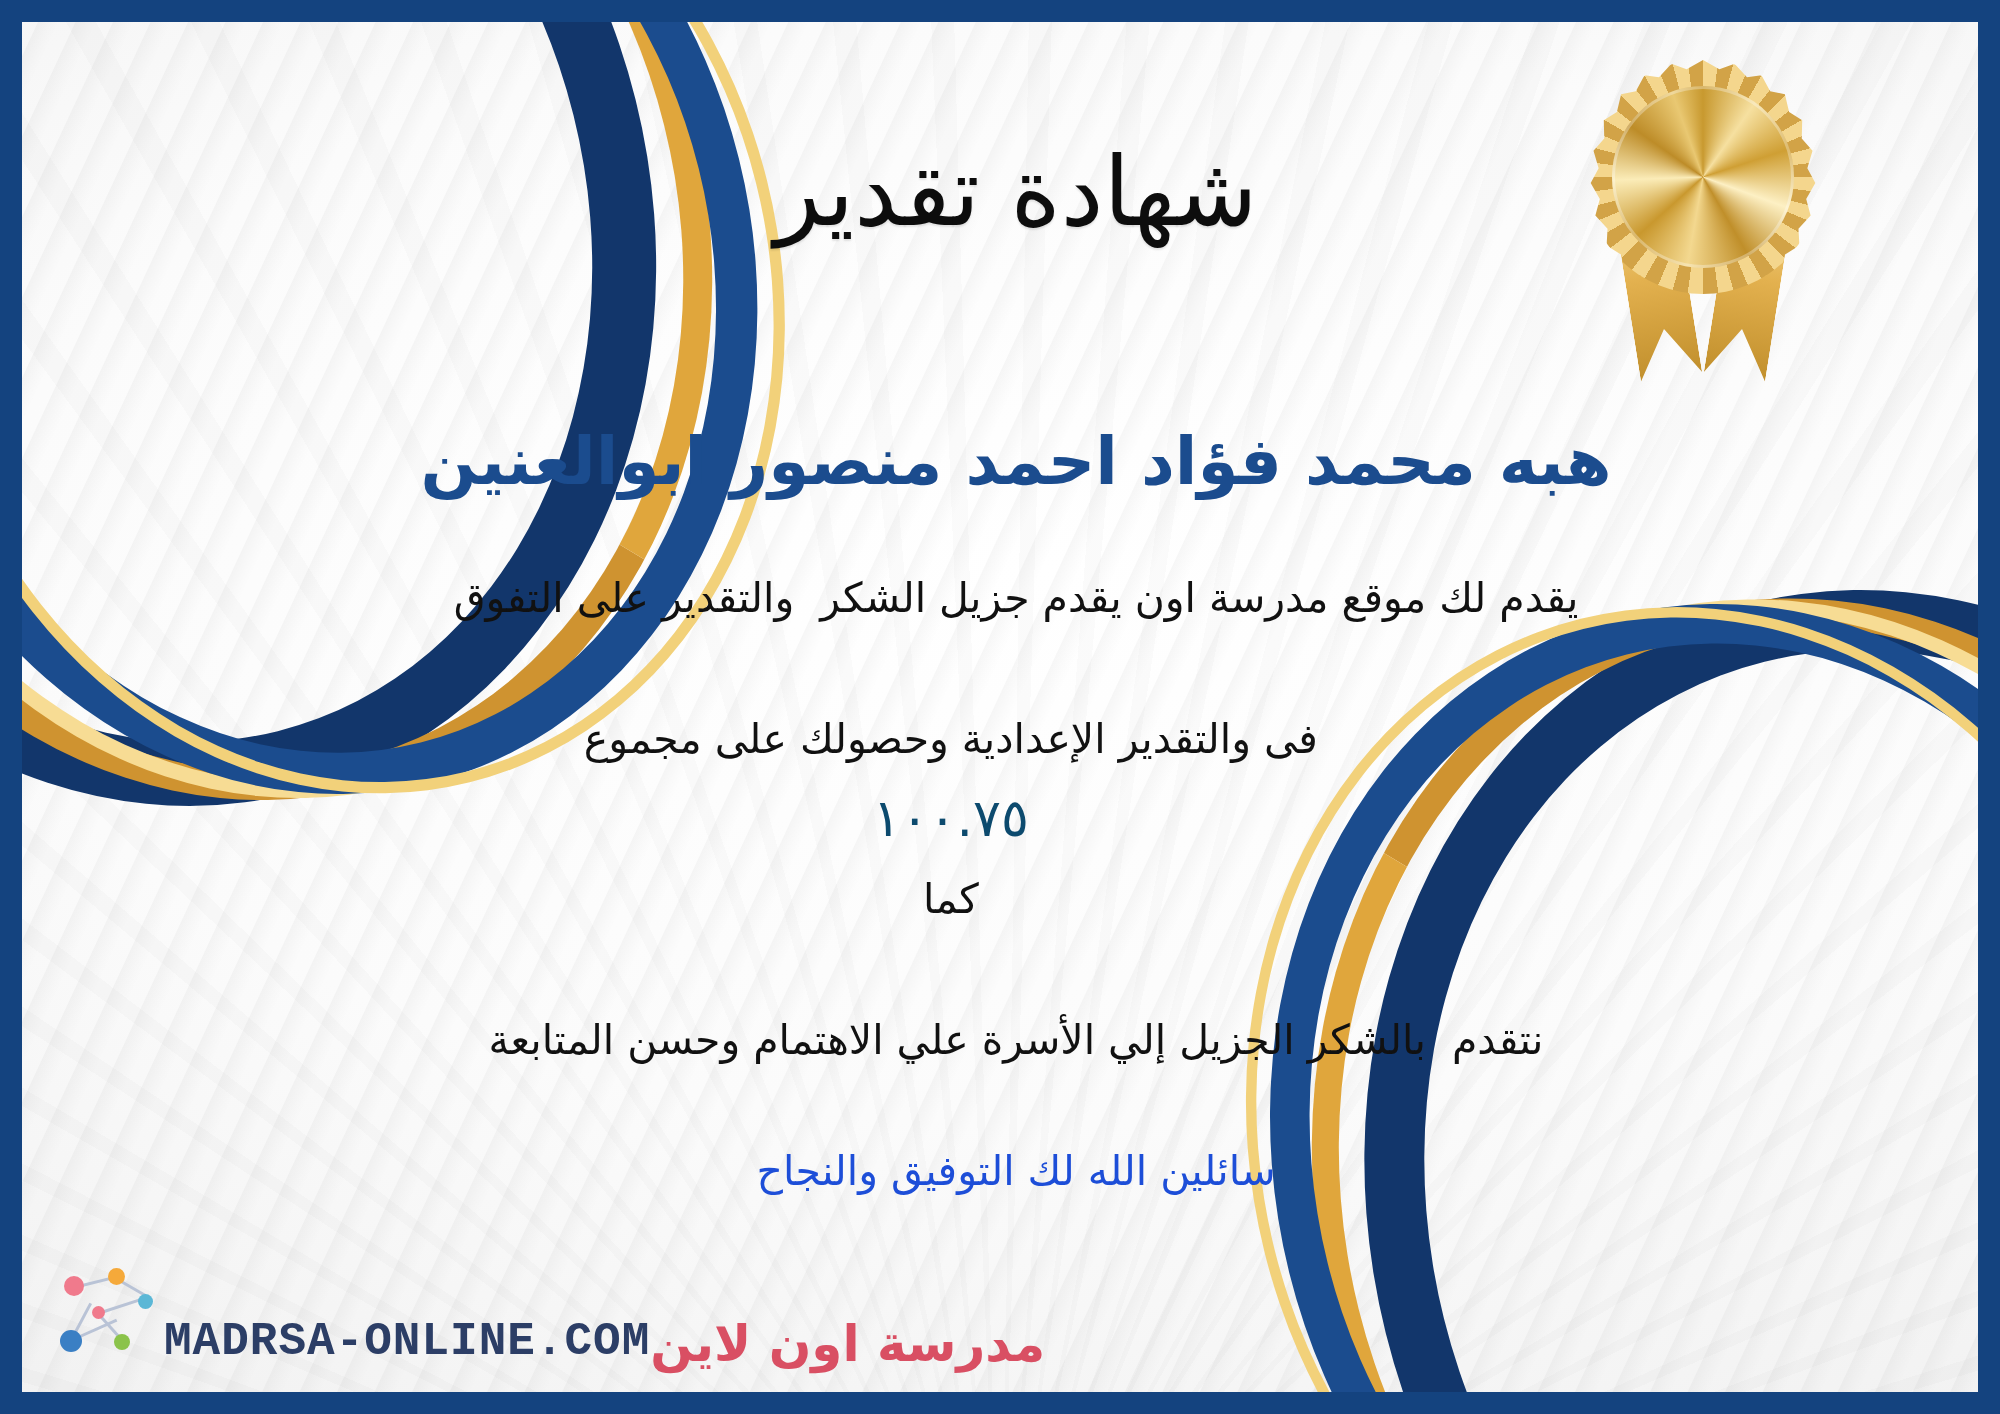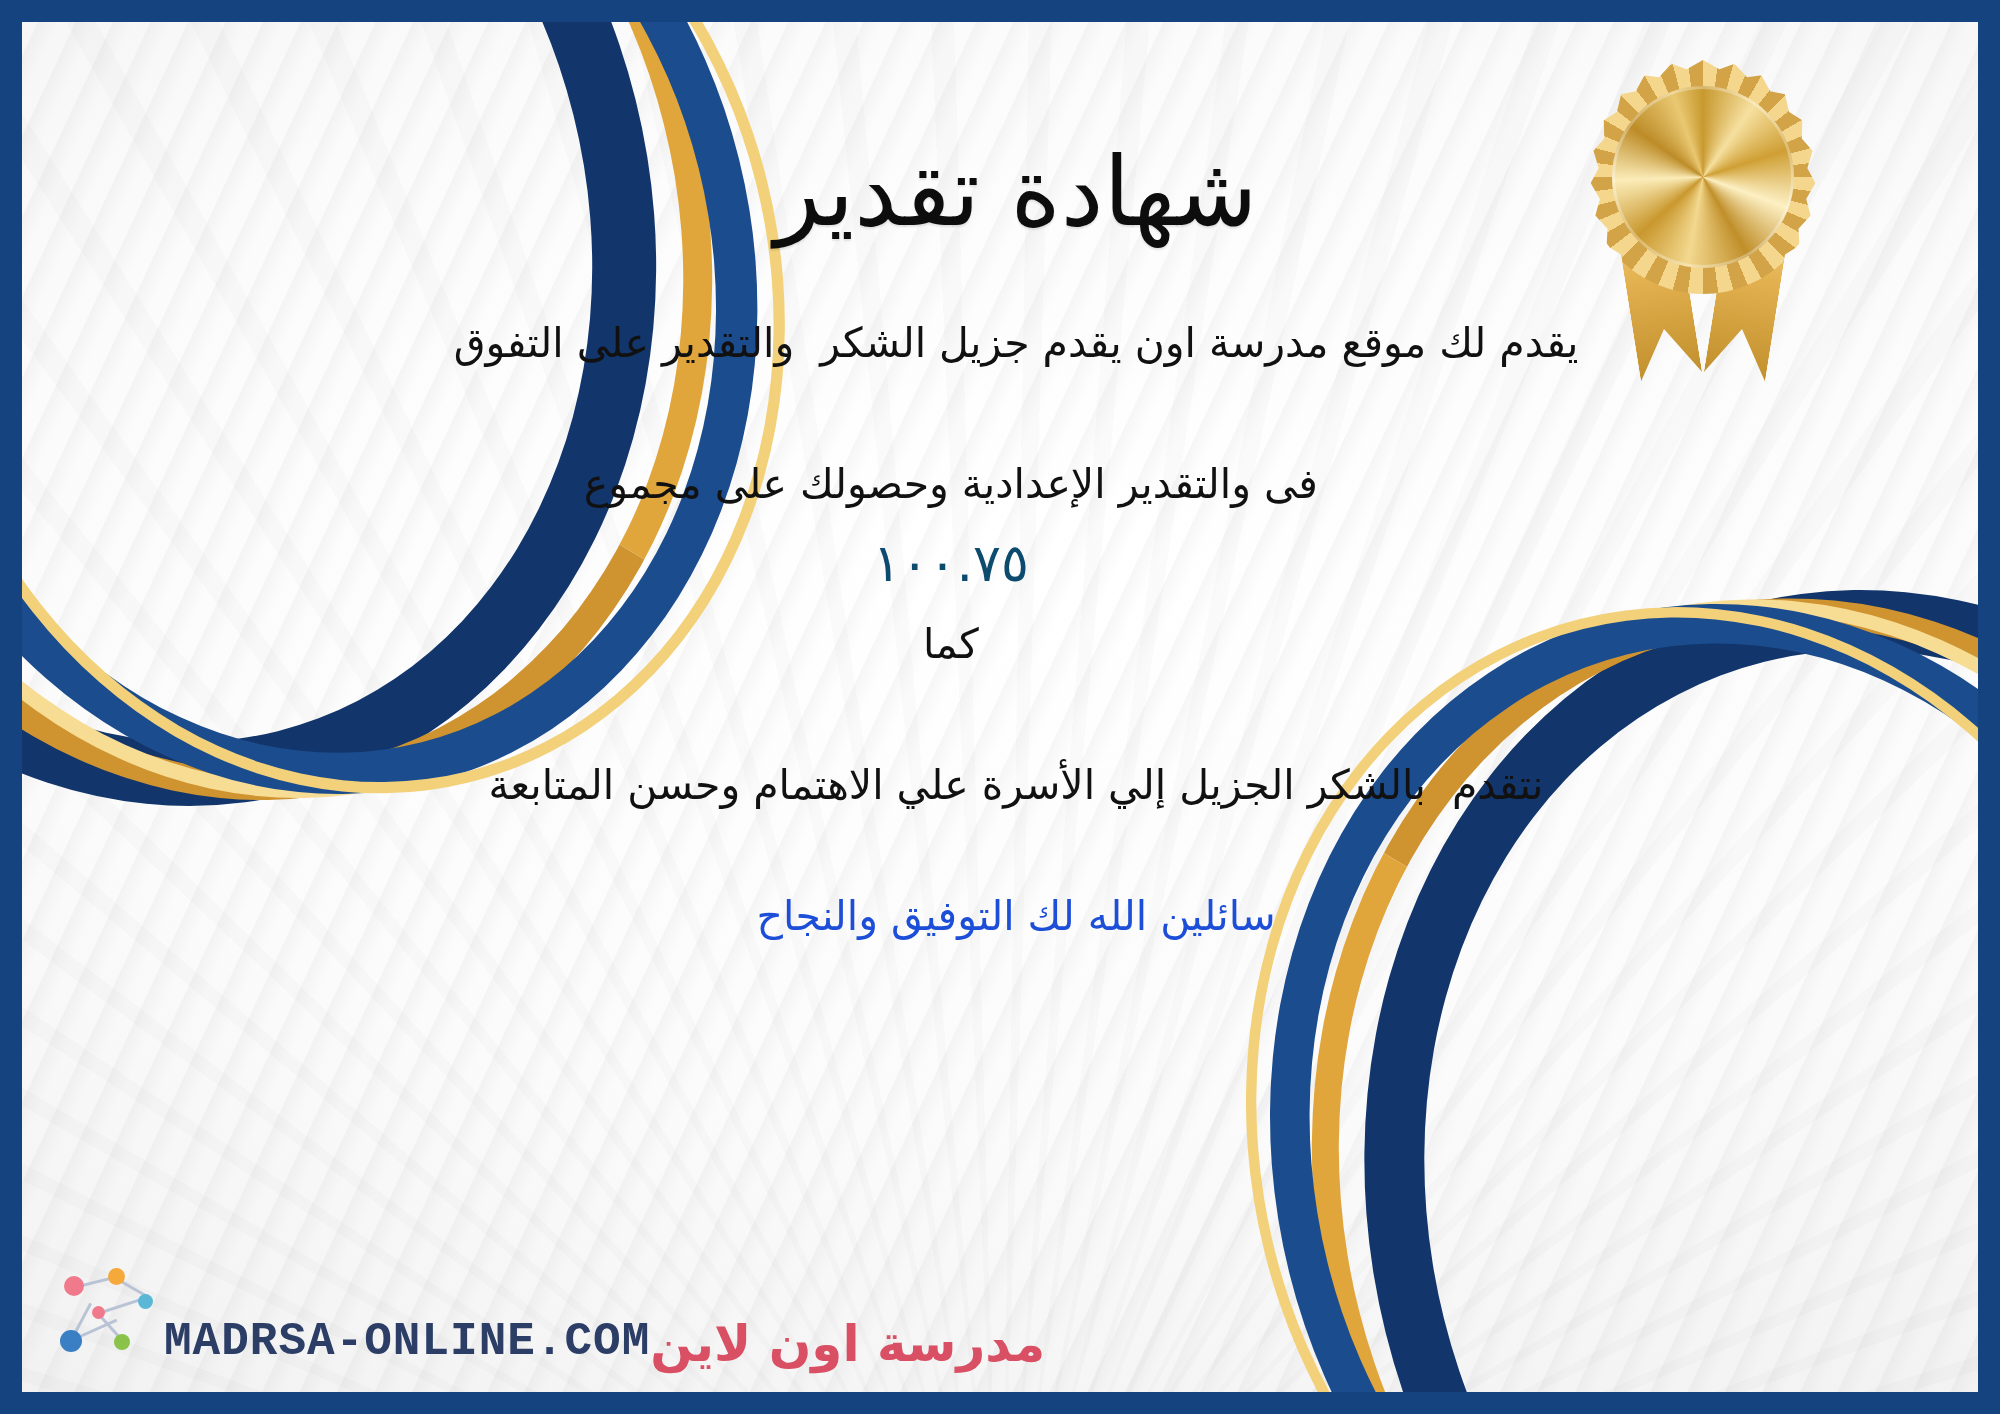--- a/index.html
+++ b/index.html
@@ -224,20 +224,21 @@
         <div class="rib rib-r"></div>
       </div>
       <div class="rosette-spikes"></div>
       <div class="rosette-inner"></div>
     </div>
 
     <div class="content">
 
       <div class="title">شهادة تقدير</div>
 
+      <div class="student-name">هبه محمد فؤاد احمد منصور ابوالعنين</div>
 
       <div class="body-block">
         <span class="body-line">يقدم لك موقع مدرسة اون يقدم جزيل الشكر  والتقدير على التفوق</span>
         <span class="body-line">
           <span>فى والتقدير الإعدادية وحصولك على مجموع</span>
           <span class="score">١٠٠.٧٥</span>
           <span>كما</span>
         </span>
         <span class="body-line">نتقدم  بالشكر الجزيل إلي الأسرة علي الاهتمام وحسن المتابعة</span>
       </div>

